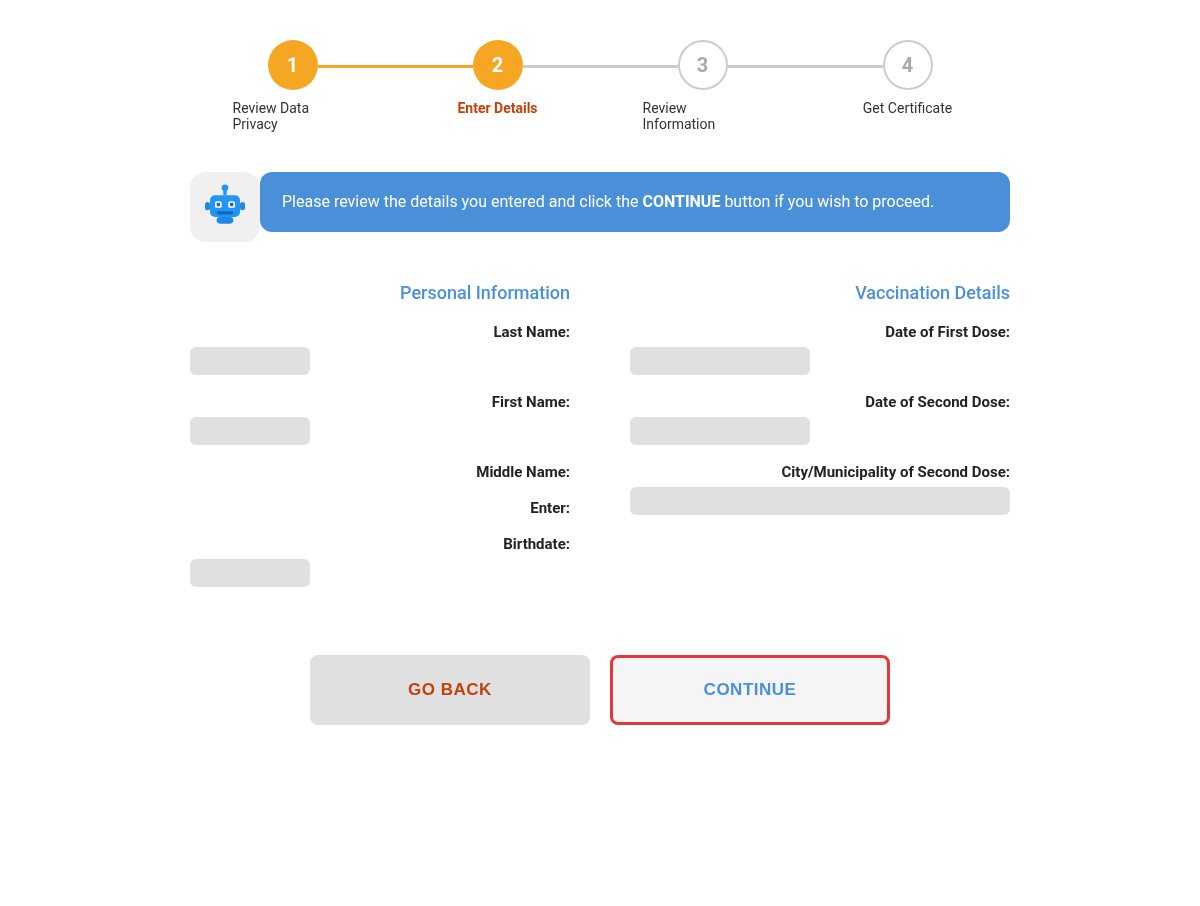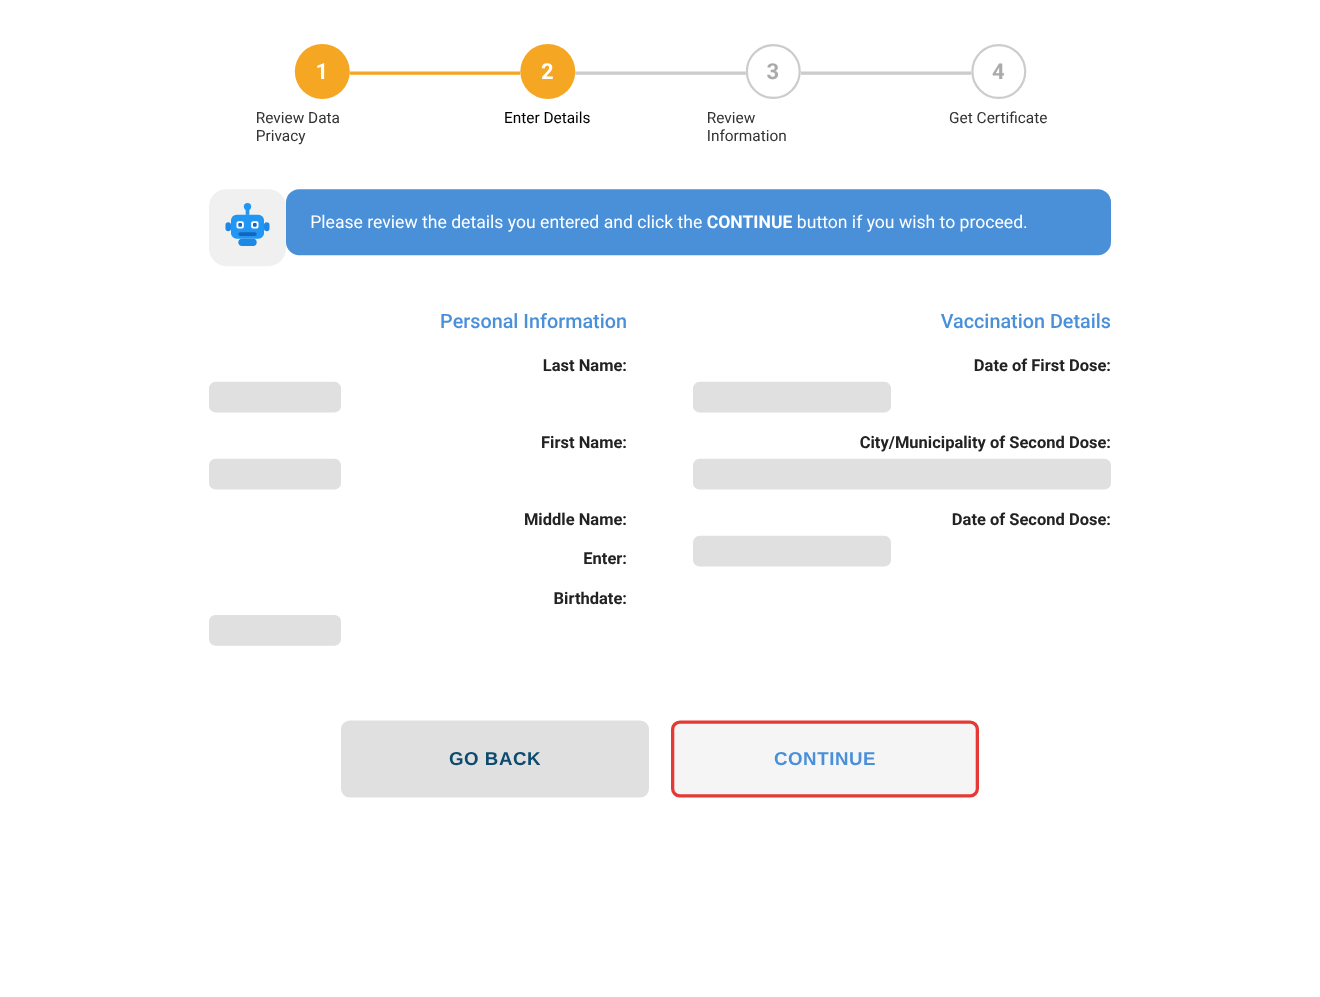--- a/index.html
+++ b/index.html
@@ -58,22 +58,22 @@
       border: 2px solid #ccc;
     }
     .step-label {
       margin-top: 10px;
       font-size: 14px;
       text-align: left;
       color: #333;
       max-width: 120px;
     }
     .step-label.bold {
-      font-weight: normal;
-      color: #000000;
+      font-weight: bold;
+      color: #c2410c;
     }
     .connector {
       position: absolute;
       top: 25px;
       height: 3px;
       width: calc(100% - 50px);
       left: calc(50% + 25px);
       z-index: 1;
     }
     .connector.active {
@@ -170,21 +170,21 @@
       height: 70px;
       border: none;
       border-radius: 8px;
       font-size: 17px;
       font-weight: bold;
       cursor: pointer;
       letter-spacing: 0.5px;
     }
     .btn-back {
       background: #e0e0e0;
-      color: #0c4a6e;
+      color: #c2410c;
     }
     .btn-continue {
       background: #f5f5f5;
       color: #4a90d9;
       border: 3px solid #e53935;
     }
 
     
     .robot-icon {
       width: 50px;
@@ -289,27 +289,27 @@
   <div class="form-section">
     <div class="section-title">Vaccination Details</div>
 
 
     <div class="field-group">
       <span class="field-label">Date of First Dose:</span>
       <div class="field-value medium"></div>
     </div>
 
     <div class="field-group">
+      <span class="field-label">Date of Second Dose:</span>
+      <div class="field-value medium"></div>
+    </div>
+
+    <div class="field-group">
       <span class="field-label">City/Municipality of Second Dose:</span>
       <div class="field-value wide"></div>
-    </div>
-
-    <div class="field-group">
-      <span class="field-label">Date of Second Dose:</span>
-      <div class="field-value medium"></div>
     </div>
   </div>
 
 </div>
 
 <div class="button-row">
   <button class="btn btn-back">GO BACK</button>
   <button class="btn btn-continue">CONTINUE</button>
 </div>
 

